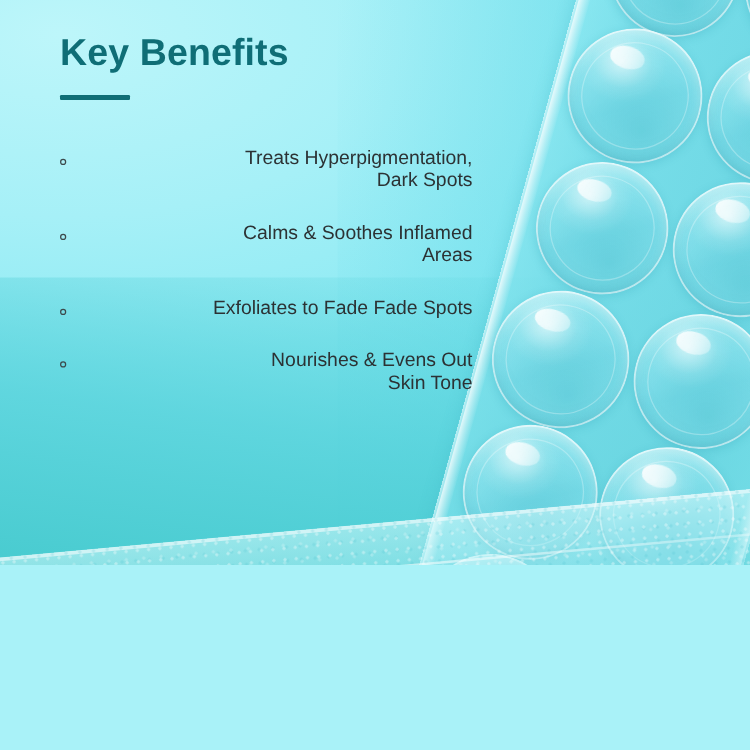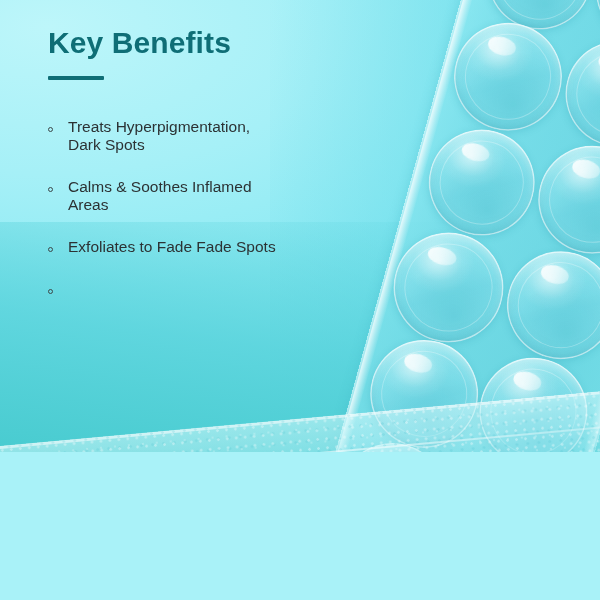--- a/index.html
+++ b/index.html
@@ -1,21 +1,21 @@
 <!DOCTYPE html>
 <html><head>
 <meta charset="utf-8">
 <style>
   html,body{margin:0;padding:0;}
   body{
     width:600px;height:600px;overflow:hidden;
     font-family:"Liberation Sans",sans-serif;
     background:#a9f2f8;
   }
-  #stage{position:relative;width:600px;height:452px;overflow:hidden;}
+  #stage{position:relative;width:600px;height:452px;overflow:hidden;text-align:right;}
 
   
   .bg-base{
     position:absolute;inset:0;
     background:
       radial-gradient(140% 95% at 8% 6%, #bdf6fa 0%, #a6f0f7 34%, #8deaf3 62%, #79e3ee 100%);
   }
   .bg-right-wash{
     position:absolute;top:0;right:0;width:330px;height:600px;
     background:linear-gradient(100deg, rgba(120,226,238,0) 0%, rgba(104,219,233,.55) 48%, rgba(90,212,228,.85) 100%);
@@ -201,17 +201,19 @@
         <span class="benefit-marker"></span>
         <span class="benefit-text">Calms &amp; Soothes Inflamed
 Areas</span>
       </div>
       <div class="benefit">
         <span class="benefit-marker"></span>
         <span class="benefit-text">Exfoliates to Fade Fade Spots</span>
       </div>
       <div class="benefit">
         <span class="benefit-marker"></span>
+        <span class="benefit-text">Nourishes &amp; Evens Out
+Skin Tone</span>
       </div>
     </div>
   </div>
 
 </div>
 
 </body></html>

